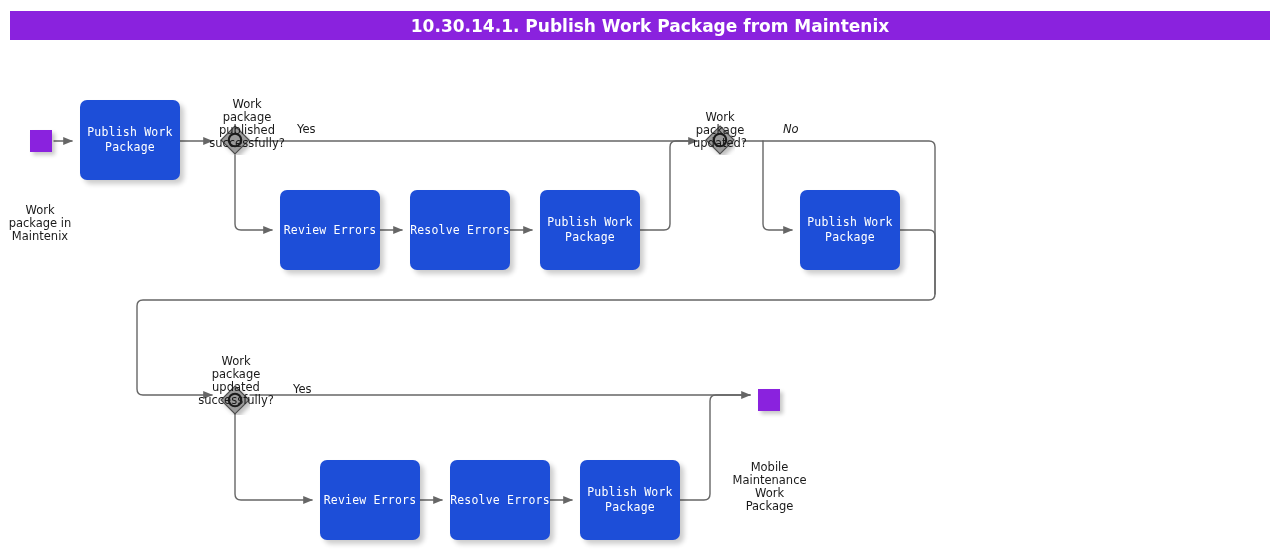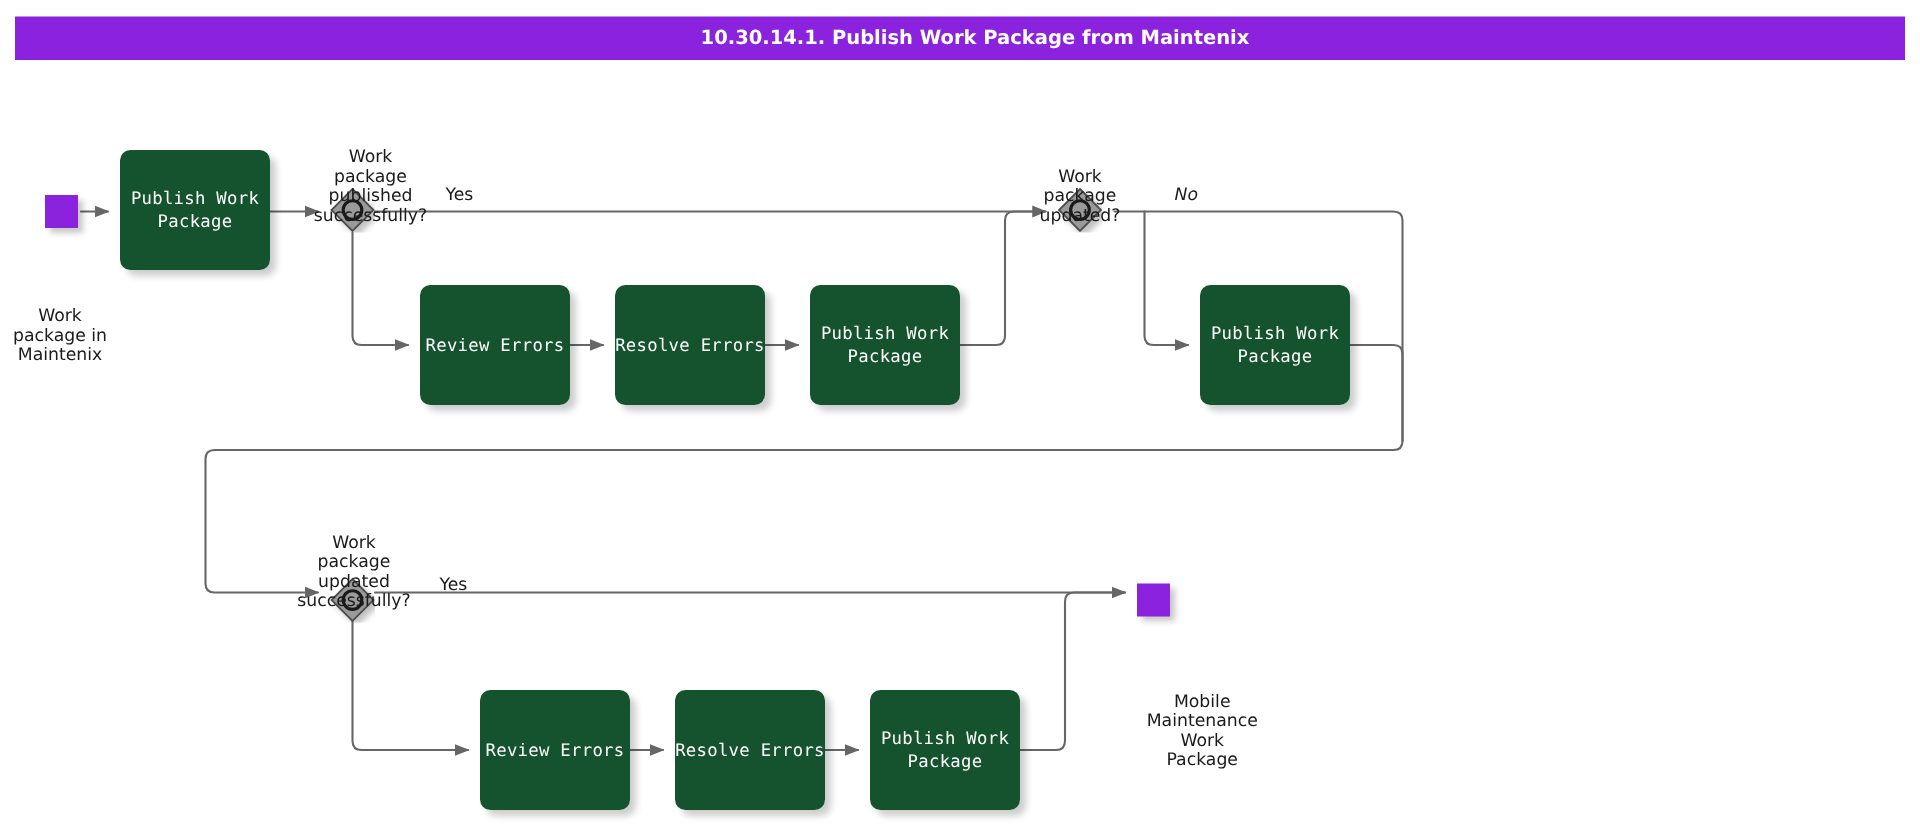--- a/index.html
+++ b/index.html
@@ -28,30 +28,30 @@
     height: 29px;
     background: #8A22DE;
     display: flex;
     align-items: center;
     justify-content: center;
     box-sizing: border-box;
   }
   .titlebar-text {
     color: #ffffff;
     font-family: "DejaVu Sans", sans-serif;
-    font-size: 13px;
+    font-size: 17px;
     font-weight: bold;
     letter-spacing: 0px;
     white-space: nowrap;
     margin-left: 20px;
   }
   
   .task {
     position: absolute;
-    background: #14532d;
+    background: #1d4ed8;
     border-radius: 7px;
     box-shadow: 4px 4px 5px rgba(0,0,0,0.20);
     display: flex;
     align-items: center;
     justify-content: center;
     box-sizing: border-box;
   }
   .task-label {
     color: #ffffff;
     font-family: "DejaVu Sans Mono", monospace;
@@ -223,16 +223,16 @@
 <div class="label" style="left:188px; top:311px; width:96px;">Work
 package
 updated
 successfully?</div>
 
 <div class="edge-label" style="left:297px; top:123px;">Yes</div>
 <div class="edge-label" style="left:783px; top:123px;font-style:italic;">No</div>
 <div class="edge-label" style="left:293px; top:383px;">Yes</div>
 
 <div class="endpoint" style="left:758px; top:389px;"></div>
-<div class="label" style="left:744px; top:417px; width:115px;">Mobile
+<div class="label" style="left:712px; top:417px; width:115px;">Mobile
 Maintenance
 Work
 Package</div>
 
 </body></html>

